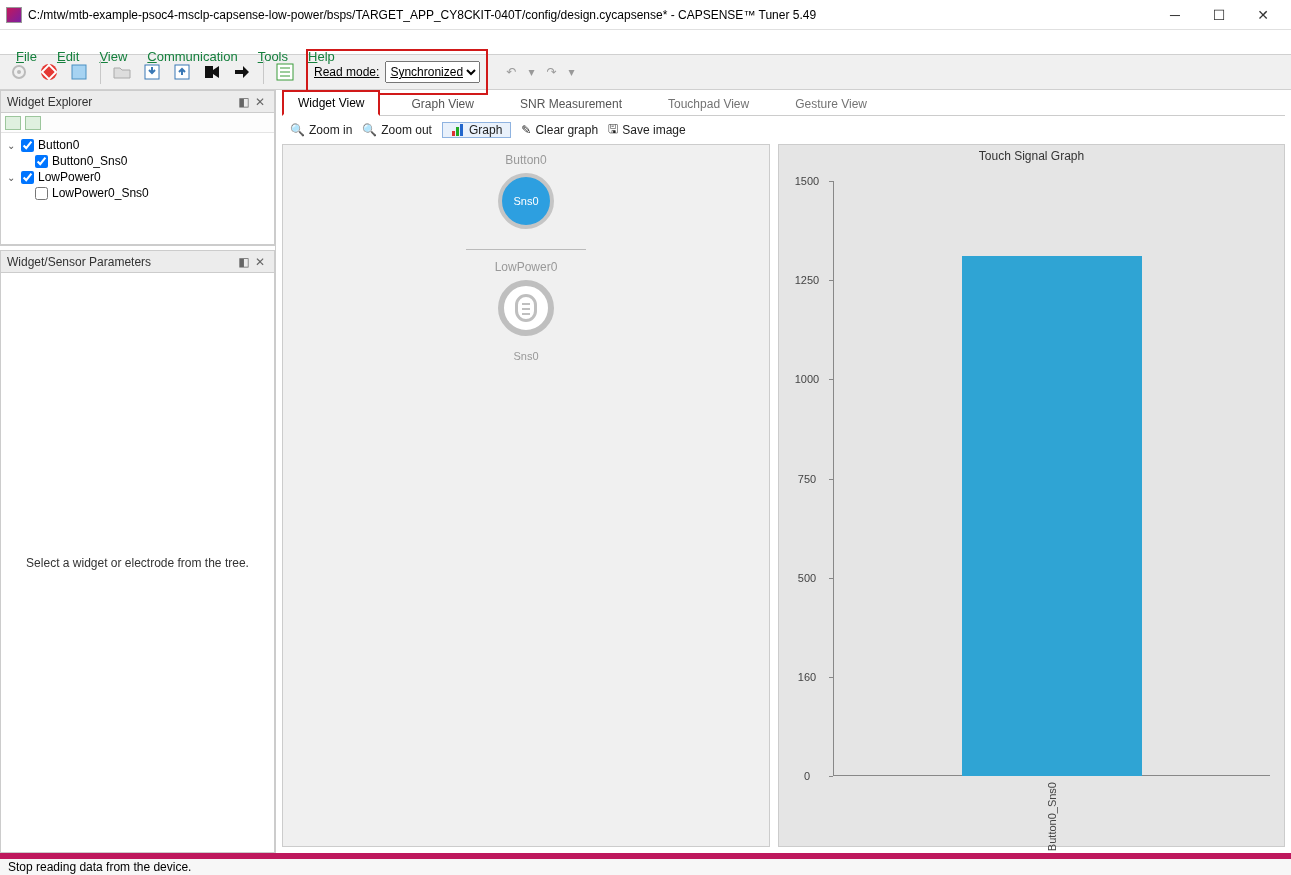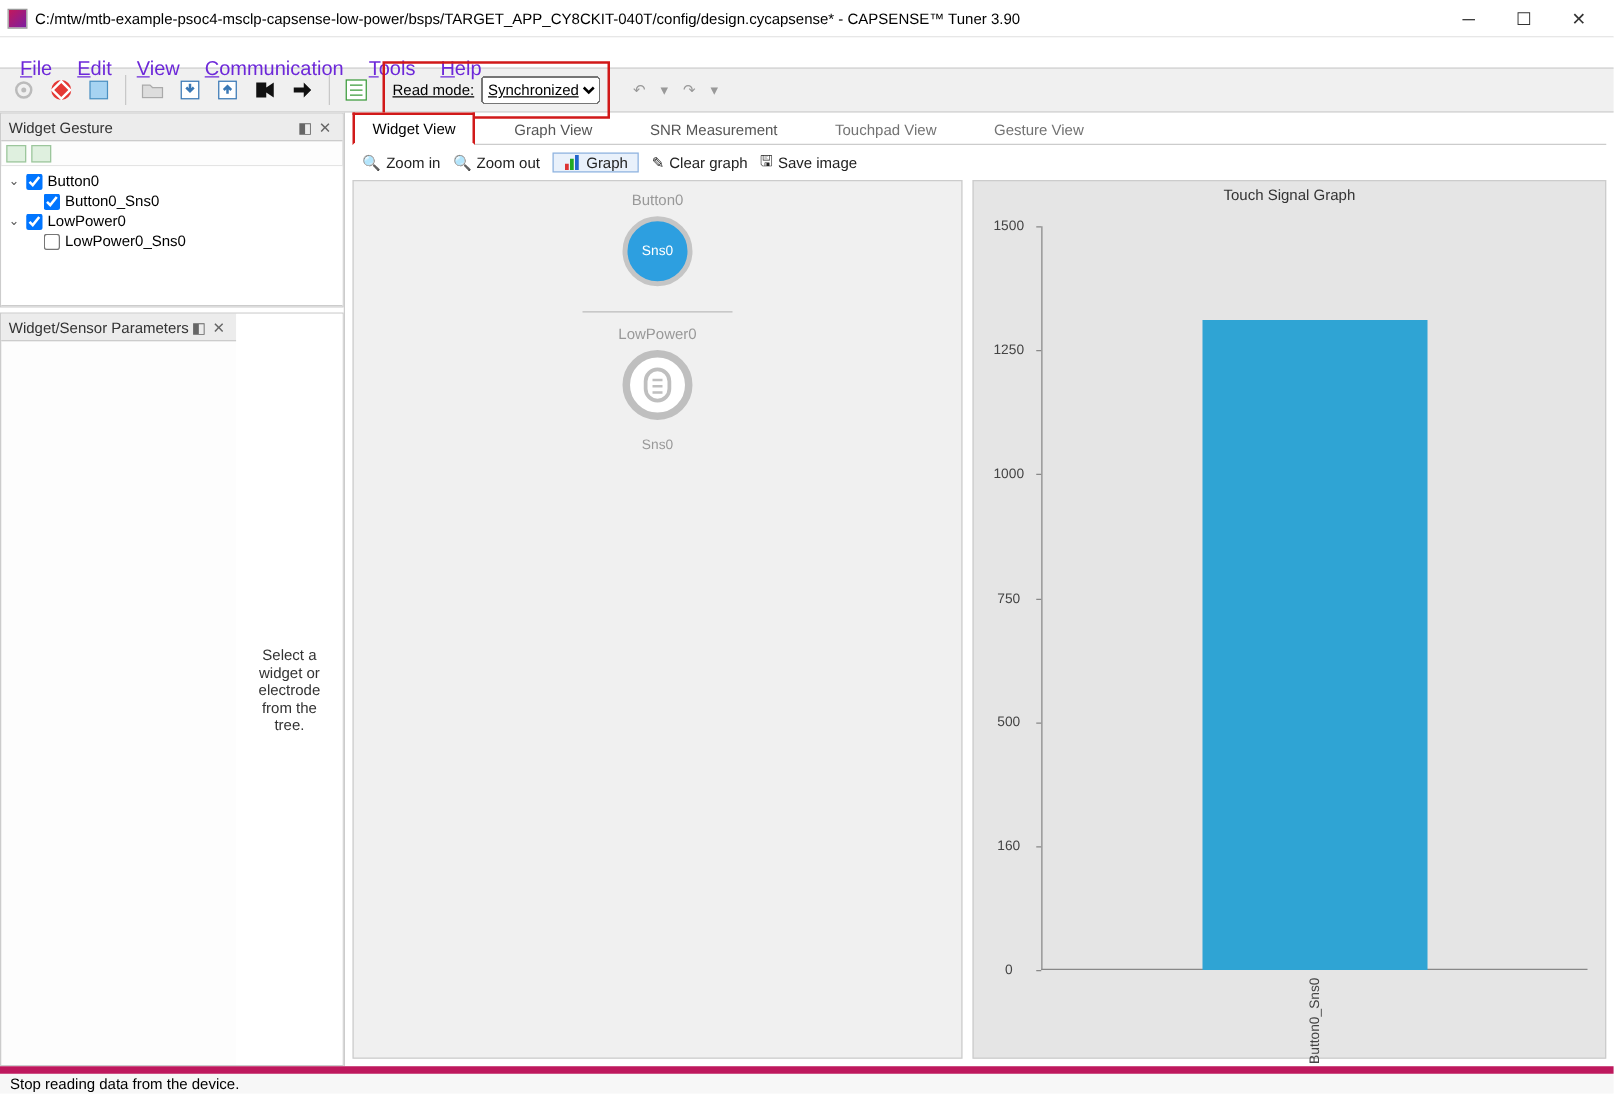--- a/index.html
+++ b/index.html
@@ -2,40 +2,40 @@
 <html><head>
 <meta charset="utf-8">
 <style>
 * { box-sizing: border-box; margin: 0; padding: 0; }
 body { font-family: "Segoe UI", Tahoma, sans-serif; font-size: 12px; background: #fff; color: #000; overflow: hidden; width: 1291px; height: 875px; position: relative; }
 .titlebar { height: 30px; display: flex; align-items: center; padding: 0 6px; border-bottom: 1px solid #e0e0e0; background:#fff;}
 .titlebar .app-icon { width:16px; height:16px; background: linear-gradient(135deg,#c2185b,#7b1fa2); margin-right:6px; border:1px solid #999;}
 .titlebar .title { flex:1; font-size:12px; color:#000;}
 .titlebar .winbtn { width:44px; height:28px; display:flex; align-items:center; justify-content:center; font-size:14px; color:#333;}
 .menubar { height:24px; display:flex; align-items:center; padding:0 8px; gap:4px; background:#fff;}
-.menubar .menu-item { padding:2px 8px; font-size:16px; color:#6d28d9;margin-top:28px;}
+.menubar .menu-item { padding:2px 8px; font-size:13px; color:#15803d;margin-top:28px;}
 .menubar .menu-item u { text-decoration: underline; }
 .toolbar { height:36px; background:#f0f0f0; border-top:1px solid #d0d0d0; border-bottom:1px solid #d0d0d0; display:flex; align-items:center; padding:0 6px; gap:4px;}
 .tbbtn { width:26px; height:26px; display:flex; align-items:center; justify-content:center; border:1px solid transparent; border-radius:2px;}
 .readmode-box { display:flex; align-items:center; gap:6px; border:2px solid #d11919; padding:2px 6px; margin-left:4px; height:46px;text-decoration:underline;}
 .readmode-box select{ font-size:12px; height:22px;}
 .sep { width:1px; height:24px; background:#c8c8c8; margin:0 4px;}
 .main { position:absolute; top:90px; left:0; right:0; bottom:22px; display:flex;}
 .left-col { width:276px; display:flex; flex-direction:column; border-right:1px solid #ccc;}
 .panel { border:1px solid #ccc; margin:0; background:#fdfdfd;}
 .panel-header { background:#ececec; height:22px; display:flex; align-items:center; padding:0 6px; font-size:12px; color:#333; border-bottom:1px solid #ccc;}
 .panel-header .spacer{flex:1;}
 .panel-header .hbtn{ width:16px; text-align:center; color:#666; cursor:default;}
 .tree { padding:4px 6px; font-size:12px; height:112px; border-bottom:1px solid #ccc; background:#fff;}
 .tree-toolbar{ height:20px; display:flex; gap:4px; padding:0 4px; align-items:center; border-bottom:1px solid #e4e4e4;}
 .tree-toolbar .mini{width:16px;height:14px;border:1px solid #9cc69c;background:#dff0df;font-size:8px;}
 .tree-row { display:flex; align-items:center; gap:4px; padding:1px 0;}
 .tree-caret { width:10px; color:#555; font-size:10px;}
 .tree-chk { width:13px; height:13px;}
-.params { flex:1; display:flex; flex-direction:row;justify-content:center;}
+.params { flex:1; display:flex; flex-direction:column;justify-content:center;}
 .params-body { flex:1; background:#fff; border-top:none; display:flex; align-items:center; justify-content:center; color:#333; font-size:12px; padding:0 10px; text-align:center;}
 .right-col { flex:1; display:flex; flex-direction:column; padding:0 6px 6px 6px;}
 .tabs { height:24px; display:flex; align-items:flex-end; gap:16px; border-bottom:1px solid #ccc; margin-top:2px;}
 .tab { padding:4px 14px; font-size:12px; color:#555; border:1px solid transparent; border-bottom:none; position:relative;}
 .tab.active { color:#000; border:2px solid #d11919; border-bottom:2px solid #fff; background:#fff; font-weight:normal; top:1px;}
 .tab.disabled{ color:#737373;}
 .subtoolbar { height:28px; display:flex; align-items:center; gap:10px; padding:4px 8px;}
 .subtoolbar .sbtn{ display:flex; align-items:center; gap:4px; font-size:12px; color:#222;}
 .subtoolbar .sbtn.graph{ border:1px solid #8fb3e0; background:#e9f1fb; padding:0 8px;}
 .canvas-row { flex:1; display:flex; gap:8px;}
@@ -57,21 +57,21 @@
 .tickline{position:absolute;left:-4px;width:4px;height:1px;background:#888;}
 .axisline{position:absolute;background:#888;}
 .statusbar { position:absolute; left:0; right:0; bottom:0; height:22px; border-top:6px solid #be185d; display:flex; align-items:center; padding:0 8px; font-size:12px; background:#f7f7f7;}
 svg{display:block;}
 </style>
 </head>
 <body>
 
 <div class="titlebar">
   <div class="app-icon"></div>
-  <div class="title">C:/mtw/mtb-example-psoc4-msclp-capsense-low-power/bsps/TARGET_APP_CY8CKIT-040T/config/design.cycapsense* - CAPSENSE™ Tuner 3.90</div>
+  <div class="title">C:/mtw/mtb-example-psoc4-msclp-capsense-low-power/bsps/TARGET_APP_CY8CKIT-040T/config/design.cycapsense* - CAPSENSE™ Tuner 5.49</div>
   <div class="winbtn">─</div>
   <div class="winbtn">☐</div>
   <div class="winbtn">✕</div>
 </div>
 
 <div class="menubar">
   <div class="menu-item"><u>F</u>ile</div>
   <div class="menu-item"><u>E</u>dit</div>
   <div class="menu-item"><u>V</u>iew</div>
   <div class="menu-item"><u>C</u>ommunication</div>
@@ -141,21 +141,21 @@
   <div class="tbbtn" style="margin-left:6px;color:#999;">↶</div>
   <span style="color:#999;">▾</span>
   <div class="tbbtn" style="color:#999;">↷</div>
   <span style="color:#999;">▾</span>
 </div>
 
 <div class="main">
   <div class="left-col">
     <div class="panel">
       <div class="panel-header">
-        <span>Widget Gesture</span>
+        <span>Widget Explorer</span>
         <span class="spacer"></span>
         <span class="hbtn">◧</span>
         <span class="hbtn">✕</span>
       </div>
       <div class="tree-toolbar">
         <div class="mini"></div>
         <div class="mini"></div>
       </div>
       <div class="tree">
         <div class="tree-row">

